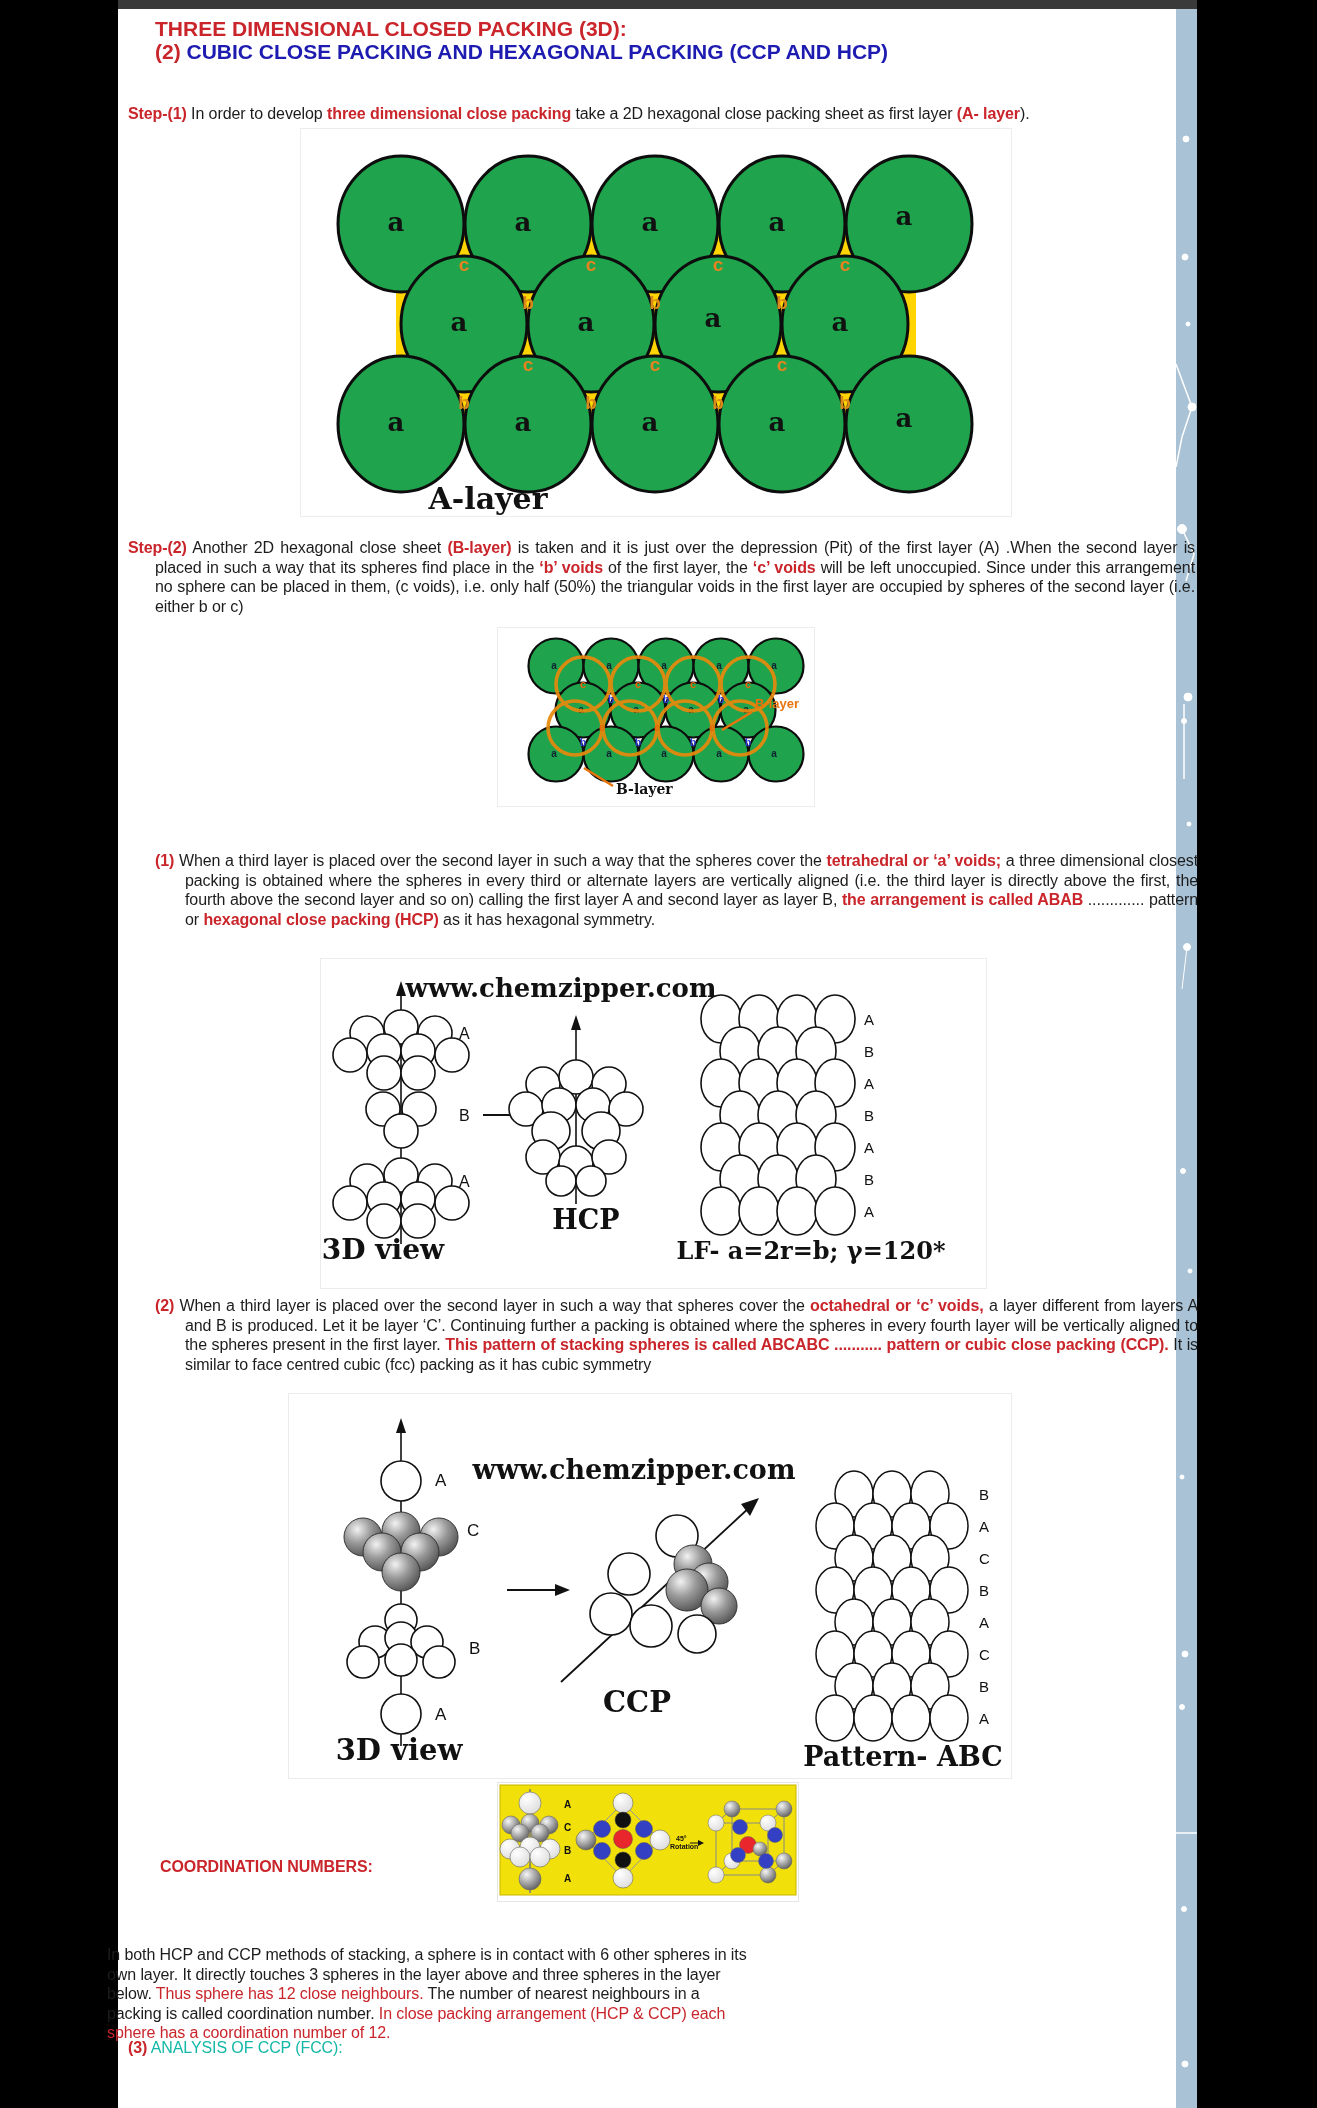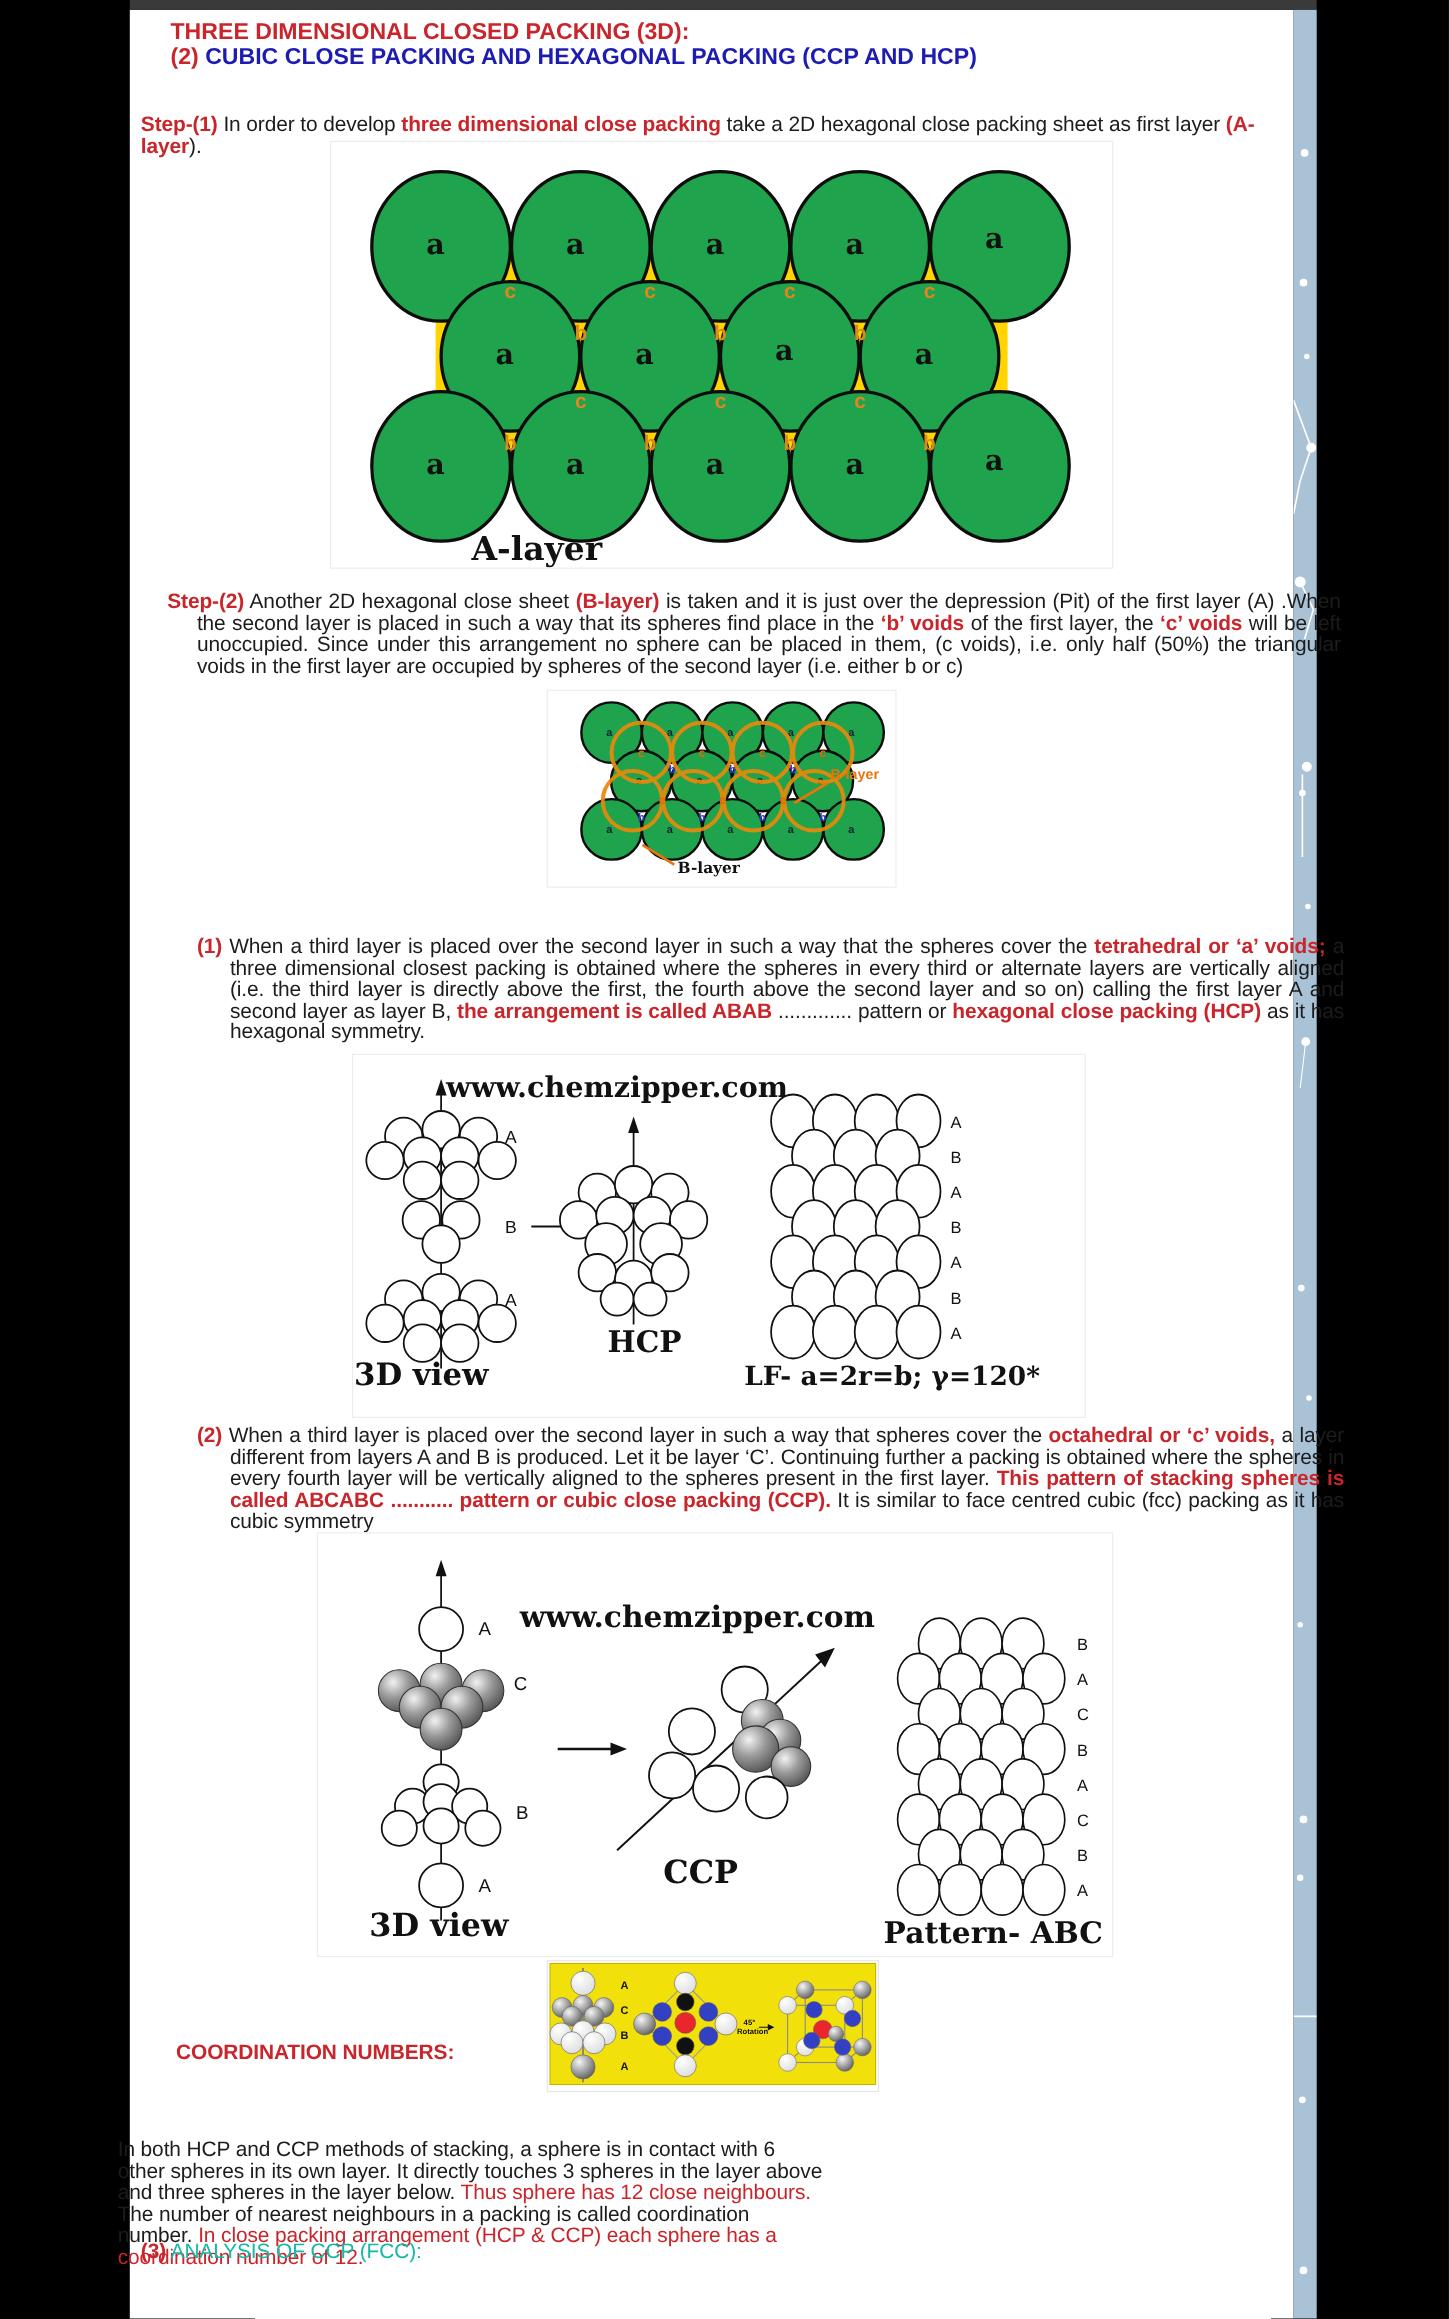--- a/index.html
+++ b/index.html
@@ -1,22 +1,22 @@
 <!DOCTYPE html>
 <html><head>
 <meta charset="utf-8">
 <style>
   html,body{margin:0;padding:0;background:#000;}
   #stage{position:relative;width:1317px;height:2108px;background:#000;overflow:hidden;
          font-family:"Liberation Sans",sans-serif;}
   #topbar{position:absolute;left:118px;top:0;width:1079px;height:9px;background:#3a3a3a;}
   #paper{position:absolute;left:118px;top:9px;width:1058px;height:2099px;background:#fff;}
   #strip{position:absolute;left:1176px;top:9px;width:21px;height:2099px;background:#a9c2d6;}
-  .para{position:absolute;font-size:19px;line-height:19.5px;color:#1c1c1c;letter-spacing:-0.1px;}
-  .j{text-align:justify;margin-left:24px;}
+  .para{position:absolute;font-size:16px;line-height:19.5px;color:#1c1c1c;letter-spacing:-0.1px;}
+  .j{text-align:justify;}
   .rb{color:#c9252b;font-weight:bold;}
   .rd{color:#c9252b;}
   .bl{color:#1d1bb0;font-weight:bold;margin-top:48px;}
   .teal{color:#14b8a6;font-weight:normal;}
   .figbox{position:absolute;background:#fff;border:1px solid #ececec;}
   #title{position:absolute;left:155px;top:17px;font-size:21px;font-weight:bold;line-height:23px;}
   svg text{user-select:none;}
 </style>
 </head>
 <body>

